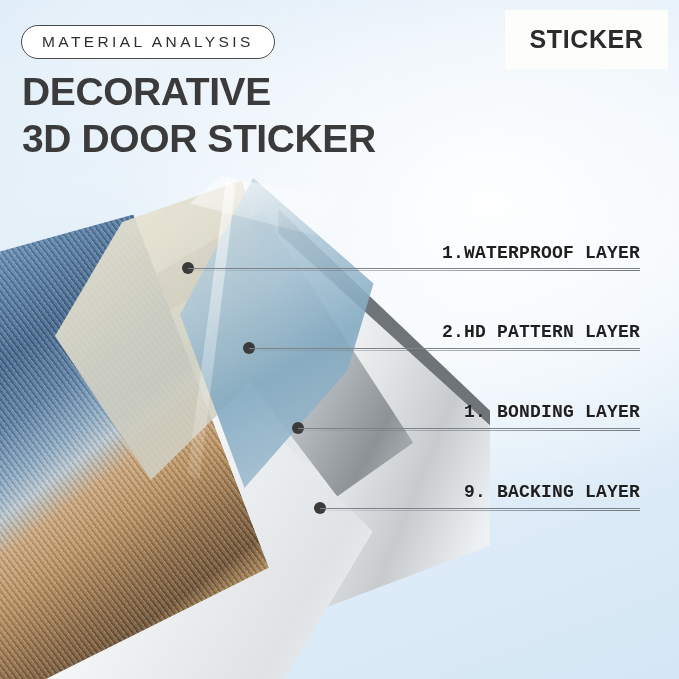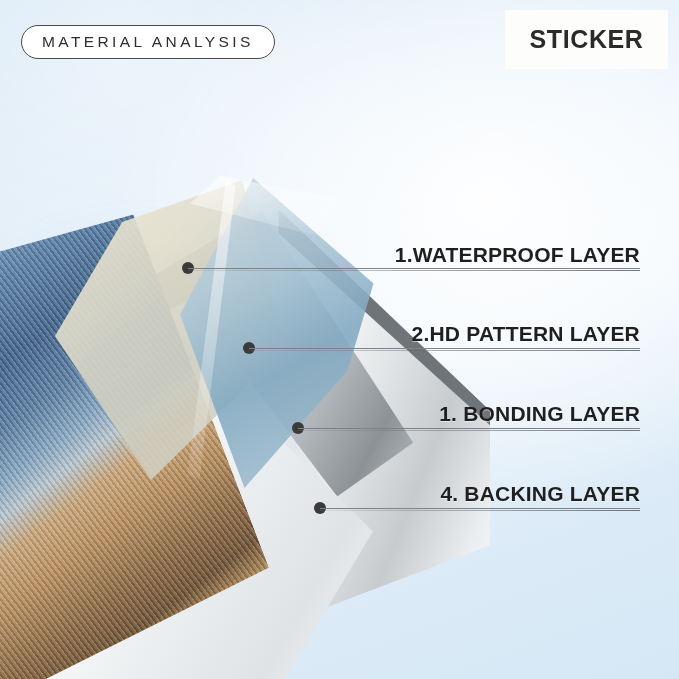--- a/index.html
+++ b/index.html
@@ -176,27 +176,28 @@
     position:absolute; width:12px; height:12px; border-radius:50%;
     background:#3a3a3a;
   }
   .leader {
     position:absolute; height:1px; background:#7c8288;
   }
 
   .label {
     position:absolute;
     right:39px;
-    font-size:21px;
+    font-size:18px;
     font-weight:bold;
     letter-spacing:0.2px;
     color:#1f1f1f;
     white-space:nowrap;
     text-align:right;
     text-shadow:0 1px 1px rgba(255,255,255,0.55);
+    font-family:Liberation Mono, monospace;
   }
   .label-rule {
     position:absolute; right:39px; height:1px;
     background:linear-gradient(90deg, rgba(124,130,136,0.15), rgba(90,96,102,0.85));
   }
 </style>
 </head>
 <body>
 
 <div id="stage">
@@ -234,26 +235,30 @@
       <div class="leader" style="left: 320px; top: 508px; width: 320px;"></div>
     </div>
 
   <div id="label-layer">
       <div class="label" style="top: 243px;">1.WATERPROOF LAYER</div>
       <div class="label-rule" style="top: 270px; width: 452px;"></div>
       <div class="label" style="top: 322px;">2.HD PATTERN LAYER</div>
       <div class="label-rule" style="top: 350px; width: 391px;"></div>
       <div class="label" style="top: 402px;">1. BONDING LAYER</div>
       <div class="label-rule" style="top: 430px; width: 342px;"></div>
-      <div class="label" style="top: 482px;">4. BACKING LAYER</div>
+      <div class="label" style="top: 482px;">9. BACKING LAYER</div>
       <div class="label-rule" style="top: 510px; width: 320px;"></div>
     </div>
 
   <div class="badge">
     <span>MATERIAL ANALYSIS</span>
   </div>
 
+  <div class="headline">
+    <span class="hl-line">DECORATIVE</span>
+    <span class="hl-line">3D DOOR STICKER</span>
+  </div>
 
   <div class="brandbox">
     <span class="brand-text">STICKER</span>
   </div>
 
 </div>
 
 </body></html>

